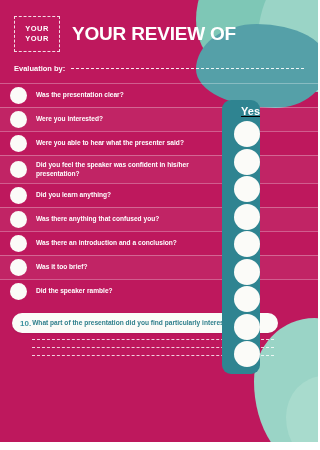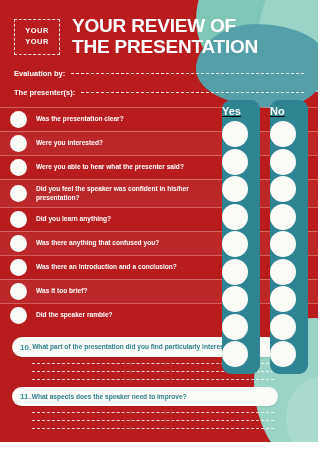--- a/index.html
+++ b/index.html
@@ -7,21 +7,21 @@
   body {
     font-family:"Liberation Sans", sans-serif;
     background:#ffffff;
     overflow:hidden;
   }
 
   #page {
     position:relative;
     width:318px;
     height:450px;
-    background:#b91c1c;
+    background:#be185d;
     overflow:hidden;
   }
 
   
   .blob { position:absolute; pointer-events:none; }
 
   #blob-mint-top {
     top:-64px; left:196px;
     width:176px; height:150px;
     background:#7ec7b6;
@@ -110,21 +110,21 @@
     top:100px; left:222px;
     display:flex; gap:10px;
     z-index:6;
   }
   .yn-col {
     width:38px;
     background:#2f8491;
     border-radius:9px;
     padding:4px 0 5px 0;
     display:flex; flex-direction:column;
-    align-items:flex-start;
+    align-items:flex-end;
     text-decoration:underline;
   }
   .yn-head {
     color:#ffffff;
     font-size:11px;
     font-weight:bold;
     line-height:1;
     padding:2px 0 4px 0;
   }
   .yn-dot {
@@ -220,50 +220,33 @@
   <div class="blob" id="blob-mint-right-bottom"></div>
   <div class="blob" id="blob-mint-edge-bottom"></div>
 
   <div id="header">
     <div id="logo-box">
       <span>YOUR</span>
       <span>YOUR</span>
     </div>
     <div id="title">
       <span class="tline">YOUR REVIEW OF</span>
-      <span class="tline">THE PRESENTATION</span>
     </div>
   </div>
 
   <div id="fields">
     <div class="field-row">
       <span class="field-label">Evaluation by:</span>
       <span class="field-line"></span>
     </div>
-    <div class="field-row">
-      <span class="field-label">The presenter(s):</span>
-      <span class="field-line"></span>
-    </div>
   </div>
 
   <div id="yesno">
     <div class="yn-col">
       <div class="yn-head">Yes</div>
-      <div class="yn-dot"></div>
-      <div class="yn-dot"></div>
-      <div class="yn-dot"></div>
-      <div class="yn-dot"></div>
-      <div class="yn-dot"></div>
-      <div class="yn-dot"></div>
-      <div class="yn-dot"></div>
-      <div class="yn-dot"></div>
-      <div class="yn-dot"></div>
-    </div>
-    <div class="yn-col">
-      <div class="yn-head">No</div>
       <div class="yn-dot"></div>
       <div class="yn-dot"></div>
       <div class="yn-dot"></div>
       <div class="yn-dot"></div>
       <div class="yn-dot"></div>
       <div class="yn-dot"></div>
       <div class="yn-dot"></div>
       <div class="yn-dot"></div>
       <div class="yn-dot"></div>
     </div>
@@ -314,27 +297,16 @@
         <span class="open-num">10.</span>
         <span class="open-text">What part of the presentation did you find particularly interesting?</span>
       </div>
       <div class="answer-lines">
         <div class="answer-line"></div>
         <div class="answer-line"></div>
         <div class="answer-line"></div>
       </div>
     </div>
 
-    <div class="open-q">
-      <div class="open-pill">
-        <span class="open-num">11.</span>
-        <span class="open-text">What aspects does the speaker need to improve?</span>
-      </div>
-      <div class="answer-lines">
-        <div class="answer-line"></div>
-        <div class="answer-line"></div>
-        <div class="answer-line"></div>
-      </div>
-    </div>
   </div>
 
   <div id="bottom-strip"></div>
 </div>
 
 </body></html>

